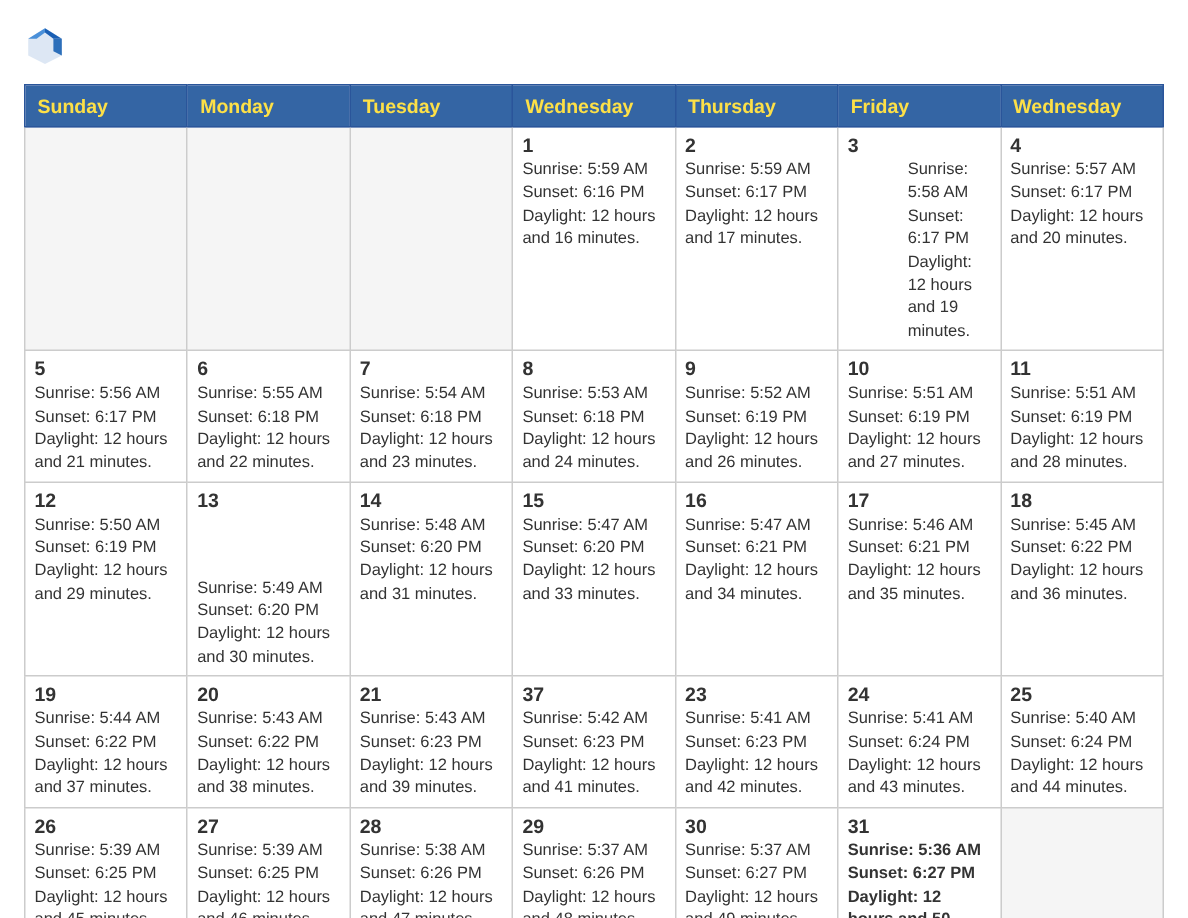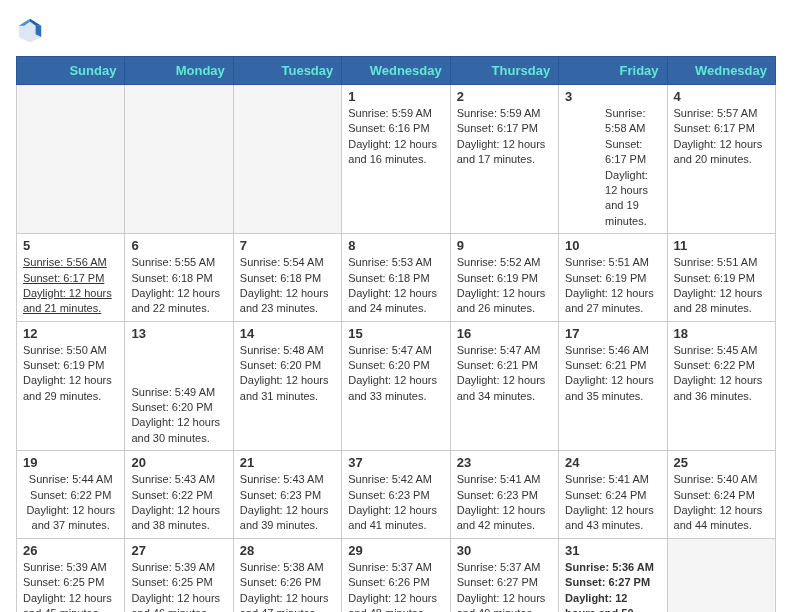--- a/index.html
+++ b/index.html
@@ -48,22 +48,22 @@
       font-size: 15px;
       color: #444;
     }
     .calendar {
       width: 100%;
       border-collapse: collapse;
       border: 1px solid #ccc;
     }
     .calendar th {
       background-color: #3465a4;
-      color: #5eead4;
-      text-align: right;
+      color: #fde047;
+      text-align: left;
       padding: 6px 8px;
       font-size: 13px;
       font-weight: bold;
       border: 1px solid #2a559a;
     }
     .calendar td {
       vertical-align: top;
       border: 1px solid #ccc;
       padding: 4px 6px;
       width: 108px;
@@ -147,21 +147,21 @@
         <td>
           <span class="day-number">4</span>
           <div class="day-info" style="white-space: pre-line;">Sunrise: 5:57 AM
 Sunset: 6:17 PM
 Daylight: 12 hours and 20 minutes.</div>
         </td>
       </tr>
       <tr>
         <td>
           <span class="day-number">5</span>
-          <div class="day-info" style="white-space: pre-line; text-decoration: underline;">Sunrise: 5:56 AM
+          <div class="day-info" style="white-space: pre-line;">Sunrise: 5:56 AM
 Sunset: 6:17 PM
 Daylight: 12 hours and 21 minutes.</div>
         </td>
         <td>
           <span class="day-number">6</span>
           <div class="day-info" style="white-space: pre-line;">Sunrise: 5:55 AM
 Sunset: 6:18 PM
 Daylight: 12 hours and 22 minutes.</div>
         </td>
         <td>
@@ -235,21 +235,21 @@
         <td>
           <span class="day-number">18</span>
           <div class="day-info" style="white-space: pre-line;">Sunrise: 5:45 AM
 Sunset: 6:22 PM
 Daylight: 12 hours and 36 minutes.</div>
         </td>
       </tr>
       <tr>
         <td>
           <span class="day-number">19</span>
-          <div class="day-info" style="white-space: pre-line; text-align: center;">Sunrise: 5:44 AM
+          <div class="day-info" style="white-space: pre-line;">Sunrise: 5:44 AM
 Sunset: 6:22 PM
 Daylight: 12 hours and 37 minutes.</div>
         </td>
         <td>
           <span class="day-number">20</span>
           <div class="day-info" style="white-space: pre-line;">Sunrise: 5:43 AM
 Sunset: 6:22 PM
 Daylight: 12 hours and 38 minutes.</div>
         </td>
         <td>

